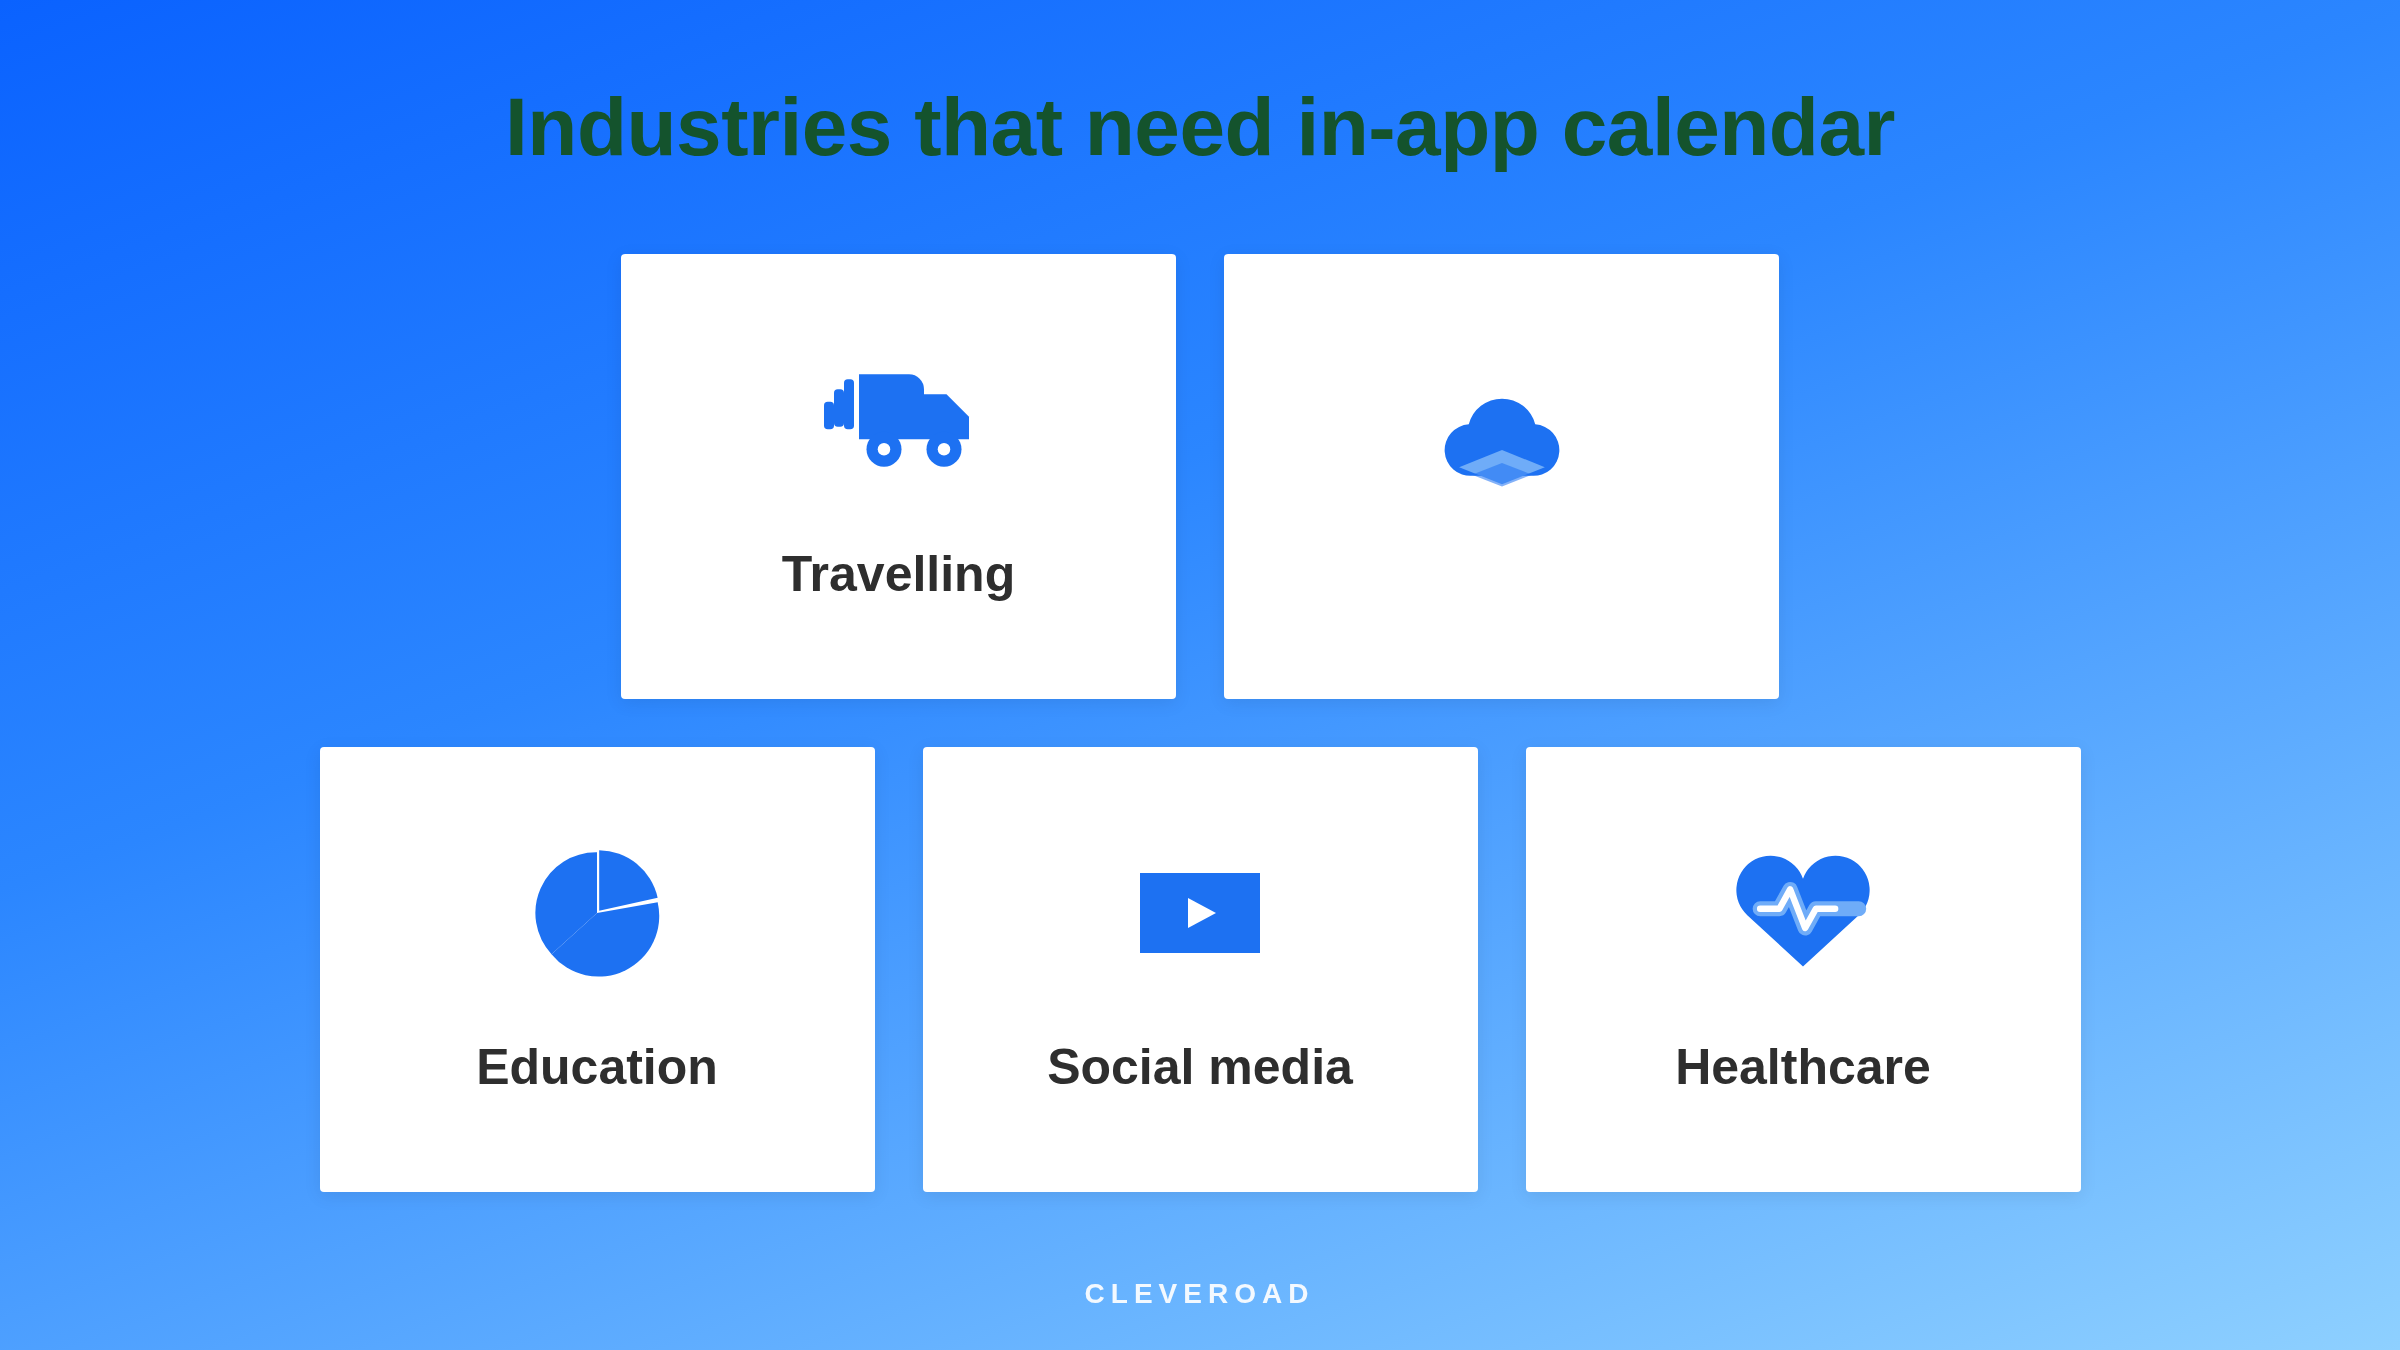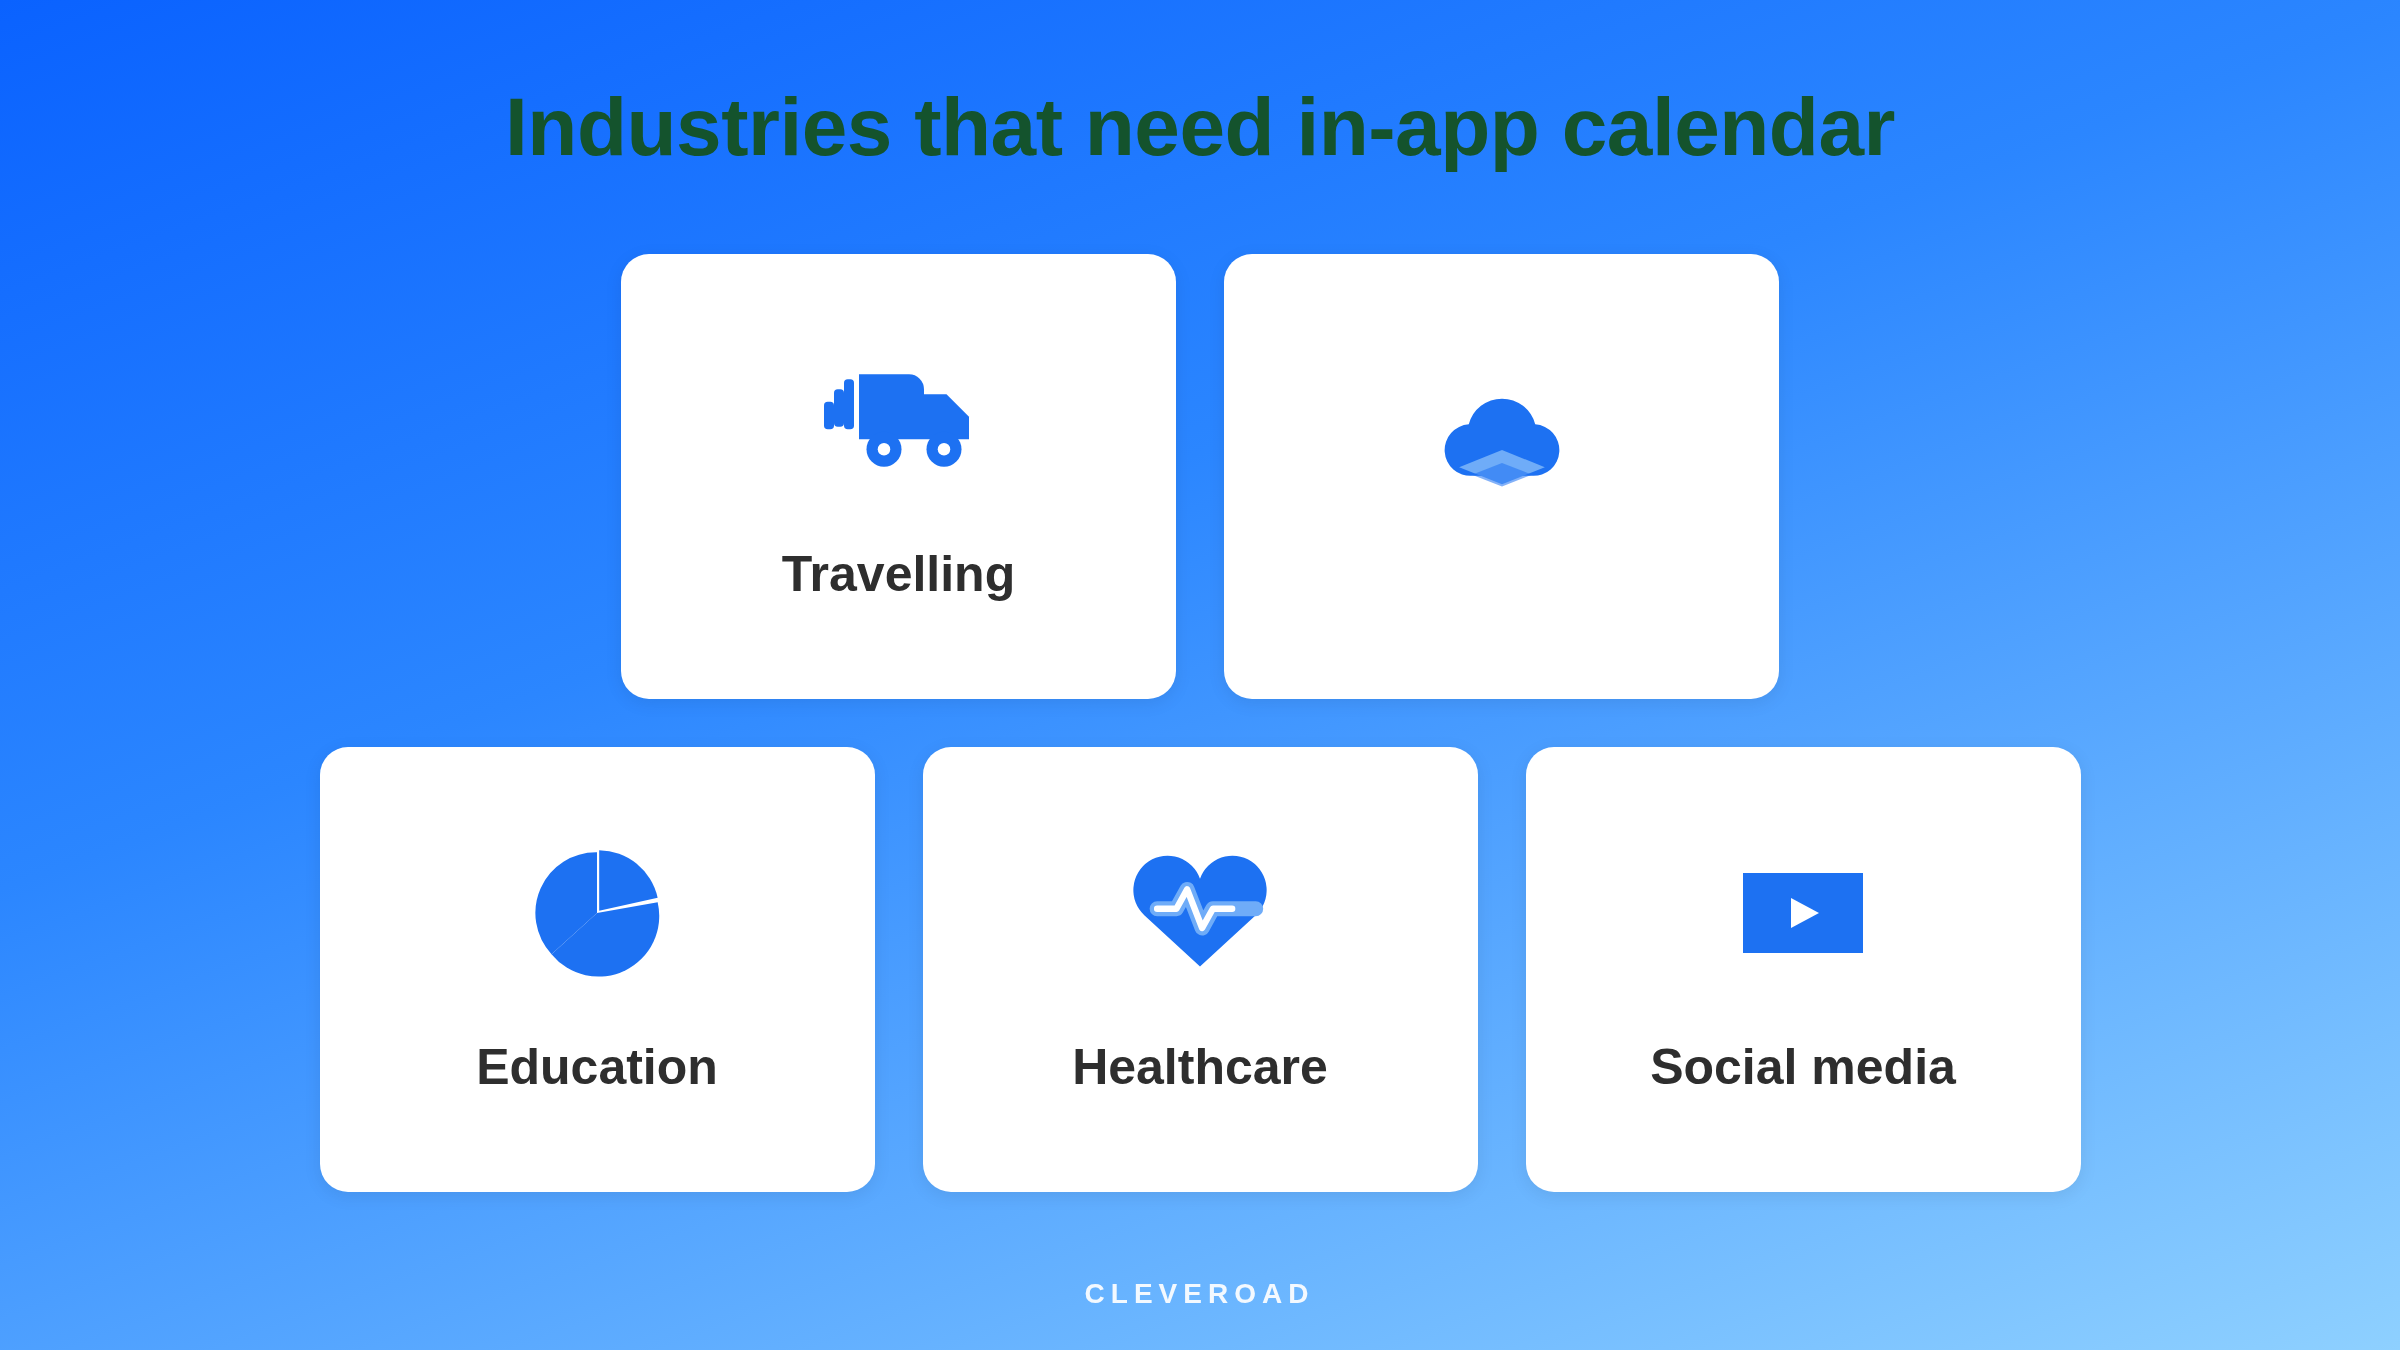--- a/index.html
+++ b/index.html
@@ -28,21 +28,21 @@
   }
   .row {
     display: flex;
     gap: 48px;
     justify-content: center;
   }
   .card {
     width: 555px;
     height: 445px;
     background: #ffffff;
-    border-radius: 28px;
+    border-radius: 4px;
     display: flex;
     flex-direction: column;
     align-items: center;
     justify-content: center;
     box-shadow: 0 4px 18px rgba(0,0,0,0.08);
   }
   .icon-wrap {
     width: 160px;
     height: 140px;
     display: flex;
@@ -121,35 +121,35 @@
             <path d="M60 60 L116 50 A56 56 0 0 1 18 98 Z"></path>
             <path d="M60 60 L18 98 A56 56 0 0 1 60 4 Z"></path>
           </g>
         </svg>
       </div>
       <div class="card-label">Education</div>
     </div>
 
     <div class="card">
       <div class="icon-wrap">
+        <svg viewBox="0 0 140 100" width="140" height="100">
+          <rect x="10" y="10" width="120" height="80" fill="#1d71f2"></rect>
+          <polygon points="58,35 58,65 86,50" fill="#ffffff"></polygon>
+        </svg>
+      </div>
+      <div class="card-label">Social media</div>
+    </div>
+
+    <div class="card">
+      <div class="icon-wrap">
         <svg viewBox="0 0 140 120" width="150" height="130">
           <path fill="#1d71f2" d="M70 110 L18 62 A32 32 0 1 1 70 28 A32 32 0 1 1 122 62 Z"></path>
           <path fill="none" stroke="#6facf8" stroke-width="14" stroke-linecap="round" stroke-linejoin="round" d="M30 56 h18 l10 -18 l14 36 l10 -18 h40"></path>
           <path fill="none" stroke="#ffffff" stroke-width="6" stroke-linecap="round" stroke-linejoin="round" d="M30 56 h18 l10 -18 l14 36 l10 -18 h18"></path>
         </svg>
       </div>
       <div class="card-label">Healthcare</div>
     </div>
 
-    <div class="card">
-      <div class="icon-wrap">
-        <svg viewBox="0 0 140 100" width="140" height="100">
-          <rect x="10" y="10" width="120" height="80" fill="#1d71f2"></rect>
-          <polygon points="58,35 58,65 86,50" fill="#ffffff"></polygon>
-        </svg>
-      </div>
-      <div class="card-label">Social media</div>
-    </div>
-
   </div>
 </div>
 
 <div class="footer">CLEVEROAD</div>
 
 </body></html>

